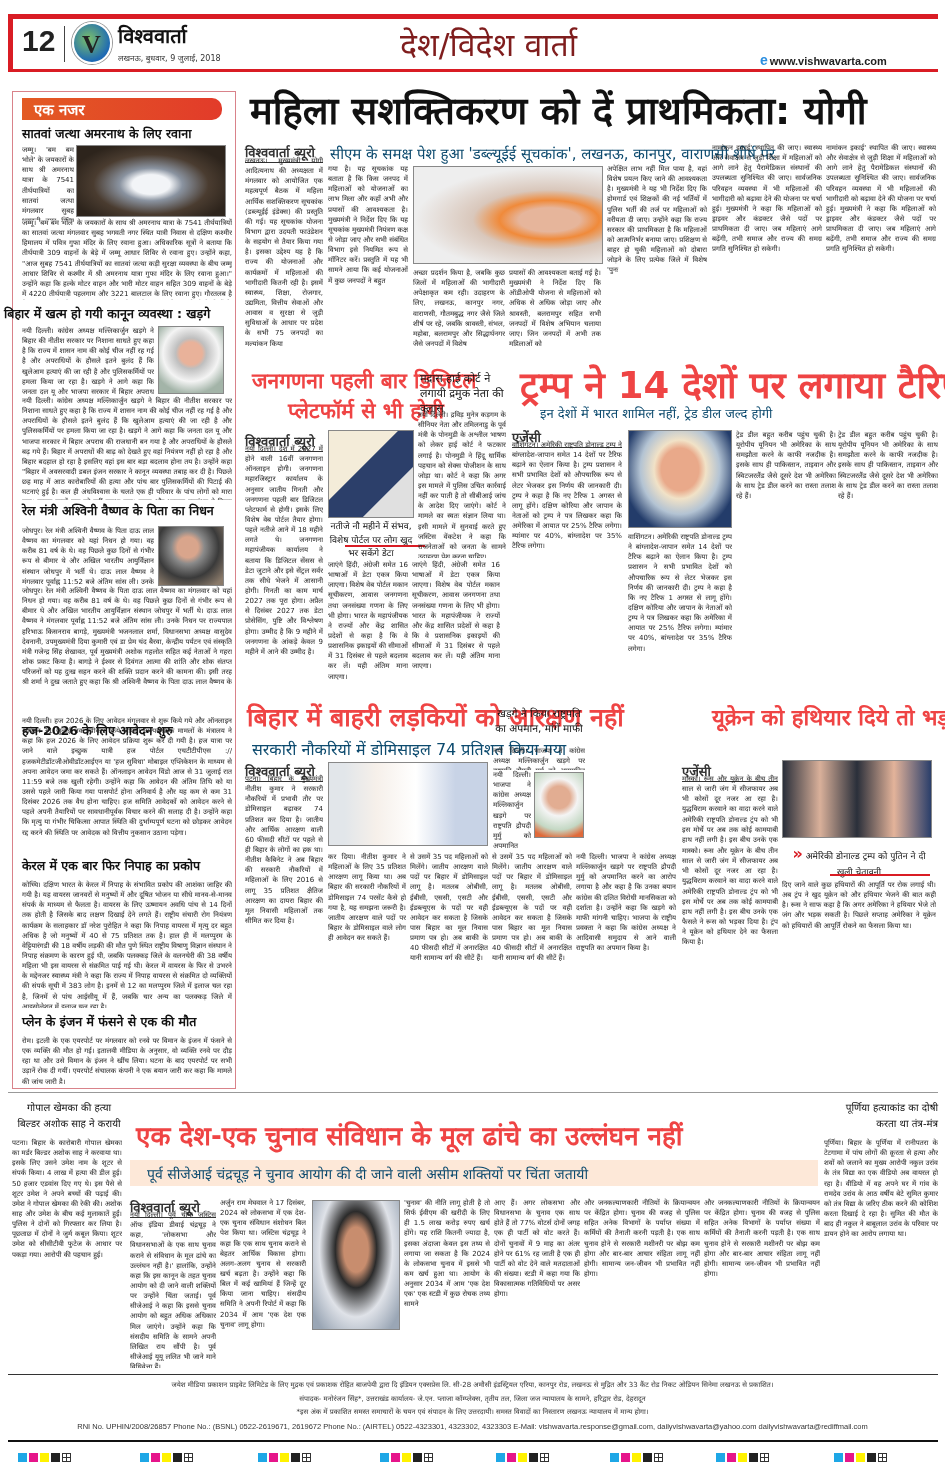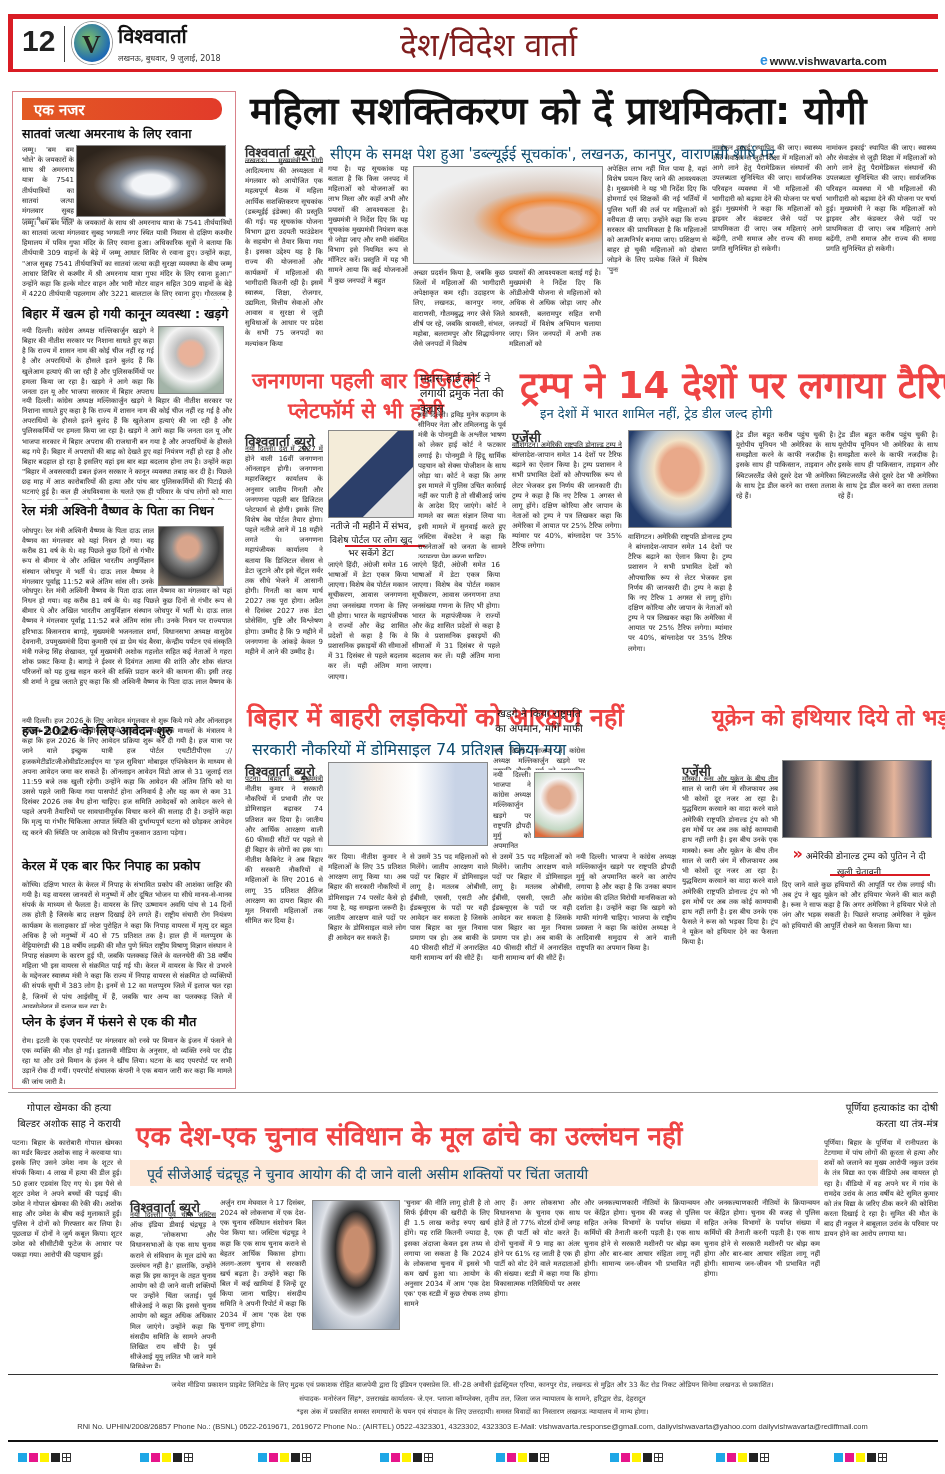--- a/index.html
+++ b/index.html
@@ -50,21 +50,21 @@
 <div class="abs url"><i>e</i><span>www.vishwavarta.com</span></div>
 
 <div class="abs leftbox"></div>
 <div class="abs eknazar">एक नजर</div>
 
 <div class="abs lh" style="left:22px;top:126px;width:210px">सातवां जत्था अमरनाथ के लिए रवाना</div>
 <div class="abs img" style="left:76px;top:145px;width:150px;height:72px;background:radial-gradient(ellipse at 50% 55%,#f2f4f7 18%,#8a93a0 30%,#4a3c30 55%,#2d241c 80%)"></div>
 <div class="abs txt" style="left:22px;top:145px;width:52px;height:75px">जम्मू। 'बम बम भोले' के जयकारों के साथ श्री अमरनाथ यात्रा के 7541 तीर्थयात्रियों का सातवां जत्था मंगलवार सुबह भगवती नगर स्थित यात्री निवास से दक्षिण कश्मीर हिमालय में पवित्र गुफा मंदिर के लिए रवाना हुआ। अधिकारिक सूत्रों ने बताया कि तीर्थयात्री 309 वाहनों के बेड़े में जम्मू आधार शिविर से रवाना हुए। उन्होंने कहा, "आज सुबह 7541 तीर्थयात्रियों का सातवां जत्था कड़ी सुरक्षा व्यवस्था के बीच जम्मू आधार शिविर से कश्मीर में श्री अमरनाथ यात्रा गुफा मंदिर के लिए रवाना हुआ।" उन्होंने कहा कि हल्के मोटर वाहन और भारी मोटर वाहन सहित 309 वाहनों के बेड़े में 4220 तीर्थयात्री पहलगाम और 3221 बालटाल के लिए रवाना हुए। गौरतलब है कि जम्मू-कश्मीर के उपराज्यपाल मनोज सिन्हा ने बुधवार को यहां से तीर्थयात्रियों के पहले जत्थे को हरी झंडी दिखाकर रवाना किया।</div>
 <div class="abs txt" style="left:22px;top:218px;width:210px;height:82px">जम्मू। 'बम बम भोले' के जयकारों के साथ श्री अमरनाथ यात्रा के 7541 तीर्थयात्रियों का सातवां जत्था मंगलवार सुबह भगवती नगर स्थित यात्री निवास से दक्षिण कश्मीर हिमालय में पवित्र गुफा मंदिर के लिए रवाना हुआ। अधिकारिक सूत्रों ने बताया कि तीर्थयात्री 309 वाहनों के बेड़े में जम्मू आधार शिविर से रवाना हुए। उन्होंने कहा, "आज सुबह 7541 तीर्थयात्रियों का सातवां जत्था कड़ी सुरक्षा व्यवस्था के बीच जम्मू आधार शिविर से कश्मीर में श्री अमरनाथ यात्रा गुफा मंदिर के लिए रवाना हुआ।" उन्होंने कहा कि हल्के मोटर वाहन और भारी मोटर वाहन सहित 309 वाहनों के बेड़े में 4220 तीर्थयात्री पहलगाम और 3221 बालटाल के लिए रवाना हुए। गौरतलब है कि जम्मू-कश्मीर के उपराज्यपाल मनोज सिन्हा ने बुधवार को यहां से तीर्थयात्रियों के पहले जत्थे को हरी झंडी दिखाकर रवाना किया।</div>
 
-<div class="abs lh" style="left:22px;top:306px;width:240px">बिहार में खत्म हो गयी कानून व्यवस्था : खड़गे</div>
+<div class="abs lh" style="left:4px;top:306px;width:240px">बिहार में खत्म हो गयी कानून व्यवस्था : खड़गे</div>
 <div class="abs img" style="left:158px;top:326px;width:66px;height:68px;background:radial-gradient(circle at 50% 40%,#e9b29a 22%,#bfbfbf 30%,#f4f4f4 55%,#a3b4a8 80%)"></div>
 <div class="abs txt" style="left:22px;top:326px;width:132px;height:70px">नयी दिल्ली। कांग्रेस अध्यक्ष मल्लिकार्जुन खड़गे ने बिहार की नीतीश सरकार पर निशाना साधते हुए कहा है कि राज्य में शासन नाम की कोई चीज नहीं रह गई है और अपराधियों के हौसले इतने बुलंद हैं कि खुलेआम हत्याएं की जा रही है और पुलिसकर्मियों पर हमला किया जा रहा है। खड़गे ने आगे कहा कि जनता दल यू और भाजपा सरकार में बिहार अपराध की राजधानी बन गया है और अपराधियों के हौसले बढ़ गये हैं। बिहार में अपराधों की बाढ़ को देखते हुए वहां नियंत्रण नहीं हो रहा है और बिहार बदहाल हो रहा है इसलिए वहां इस बार बड़ा बदलाव होना तय है। उन्होंने कहा "बिहार में अवसरवादी डबल इंजन सरकार ने कानून व्यवस्था तबाह कर दी है। पिछले छह माह में आठ कारोबारियों की हत्या और पांच बार पुलिसकर्मियों की पिटाई की घटनाएं हुई है। कल ही अंधविश्वास के चलते एक ही परिवार के पांच लोगों को मारा गया। मासूम बच्चों तक को नहीं बख्शा गया। जदयू और भाजपा गठबंधन ने बिहार को देश की "क्राइम कैपिटल" बनाने में कोई कमी नहीं छोड़ी है।"</div>
 <div class="abs txt" style="left:22px;top:396px;width:210px;height:104px">नयी दिल्ली। कांग्रेस अध्यक्ष मल्लिकार्जुन खड़गे ने बिहार की नीतीश सरकार पर निशाना साधते हुए कहा है कि राज्य में शासन नाम की कोई चीज नहीं रह गई है और अपराधियों के हौसले इतने बुलंद हैं कि खुलेआम हत्याएं की जा रही है और पुलिसकर्मियों पर हमला किया जा रहा है। खड़गे ने आगे कहा कि जनता दल यू और भाजपा सरकार में बिहार अपराध की राजधानी बन गया है और अपराधियों के हौसले बढ़ गये हैं। बिहार में अपराधों की बाढ़ को देखते हुए वहां नियंत्रण नहीं हो रहा है और बिहार बदहाल हो रहा है इसलिए वहां इस बार बड़ा बदलाव होना तय है। उन्होंने कहा "बिहार में अवसरवादी डबल इंजन सरकार ने कानून व्यवस्था तबाह कर दी है। पिछले छह माह में आठ कारोबारियों की हत्या और पांच बार पुलिसकर्मियों की पिटाई की घटनाएं हुई है। कल ही अंधविश्वास के चलते एक ही परिवार के पांच लोगों को मारा गया। मासूम बच्चों तक को नहीं बख्शा गया। जदयू और भाजपा गठबंधन ने बिहार को देश की "क्राइम कैपिटल" बनाने में कोई कमी नहीं छोड़ी है।"</div>
 
 <div class="abs lh" style="left:22px;top:503px;width:212px">रेल मंत्री अश्विनी वैष्णव के पिता का निधन</div>
 <div class="abs img" style="left:158px;top:526px;width:66px;height:60px;background:radial-gradient(circle at 45% 35%,#d9a58c 20%,#8a8a8a 32%,#3a3a3a 60%,#8a7a6a 90%)"></div>
 <div class="abs txt" style="left:22px;top:526px;width:132px;height:60px">जोधपुर। रेल मंत्री अश्विनी वैष्णव के पिता दाऊ लाल वैष्णव का मंगलवार को यहां निधन हो गया। वह करीब 81 वर्ष के थे। वह पिछले कुछ दिनों से गंभीर रूप से बीमार थे और अखिल भारतीय आयुर्विज्ञान संस्थान जोधपुर में भर्ती थे। दाऊ लाल वैष्णव ने मंगलवार पूर्वाह्न 11:52 बजे अंतिम सांस ली। उनके निधन पर राज्यपाल हरिभाऊ किसनराव बागड़े, मुख्यमंत्री भजनलाल शर्मा, विधानसभा अध्यक्ष वासुदेव देवनानी, उपमुख्यमंत्री दिया कुमारी एवं डा प्रेम चंद बैरवा, केन्द्रीय पर्यटन एवं संस्कृति मंत्री गजेन्द्र सिंह शेखावत, पूर्व मुख्यमंत्री अशोक गहलोत सहित कई नेताओं ने गहरा शोक प्रकट किया है। बागड़े ने ईश्वर से दिवंगत आत्मा की शांति और शोक संतप्त परिजनों को यह दुःख सहन करने की शक्ति प्रदान करने की कामना की। इसी तरह श्री शर्मा ने दुख जताते हुए कहा कि श्री अश्विनी वैष्णव के पिता दाऊ लाल वैष्णव के निधन का समाचार अत्यंत दुःखद है। मेरी संवेदनाएं शोक संतप्त उनके परिजनों के साथ है। ईश्वर दिवंगत की आत्मा को अपने श्रीचरणों में स्थान दें एवं शोकाकुल परिजनों को दुःख की इस घड़ी में संबल प्रदान करें।</div>
 <div class="abs txt" style="left:22px;top:586px;width:210px;height:100px">जोधपुर। रेल मंत्री अश्विनी वैष्णव के पिता दाऊ लाल वैष्णव का मंगलवार को यहां निधन हो गया। वह करीब 81 वर्ष के थे। वह पिछले कुछ दिनों से गंभीर रूप से बीमार थे और अखिल भारतीय आयुर्विज्ञान संस्थान जोधपुर में भर्ती थे। दाऊ लाल वैष्णव ने मंगलवार पूर्वाह्न 11:52 बजे अंतिम सांस ली। उनके निधन पर राज्यपाल हरिभाऊ किसनराव बागड़े, मुख्यमंत्री भजनलाल शर्मा, विधानसभा अध्यक्ष वासुदेव देवनानी, उपमुख्यमंत्री दिया कुमारी एवं डा प्रेम चंद बैरवा, केन्द्रीय पर्यटन एवं संस्कृति मंत्री गजेन्द्र सिंह शेखावत, पूर्व मुख्यमंत्री अशोक गहलोत सहित कई नेताओं ने गहरा शोक प्रकट किया है। बागड़े ने ईश्वर से दिवंगत आत्मा की शांति और शोक संतप्त परिजनों को यह दुःख सहन करने की शक्ति प्रदान करने की कामना की। इसी तरह श्री शर्मा ने दुख जताते हुए कहा कि श्री अश्विनी वैष्णव के पिता दाऊ लाल वैष्णव के निधन का समाचार अत्यंत दुःखद है। मेरी संवेदनाएं शोक संतप्त उनके परिजनों के साथ है। ईश्वर दिवंगत की आत्मा को अपने श्रीचरणों में स्थान दें एवं शोकाकुल परिजनों को दुःख की इस घड़ी में संबल प्रदान करें।</div>
 
 <div class="abs lh" style="left:22px;top:723px;width:220px">हज-2026 के लिए आवेदन शुरु</div>

